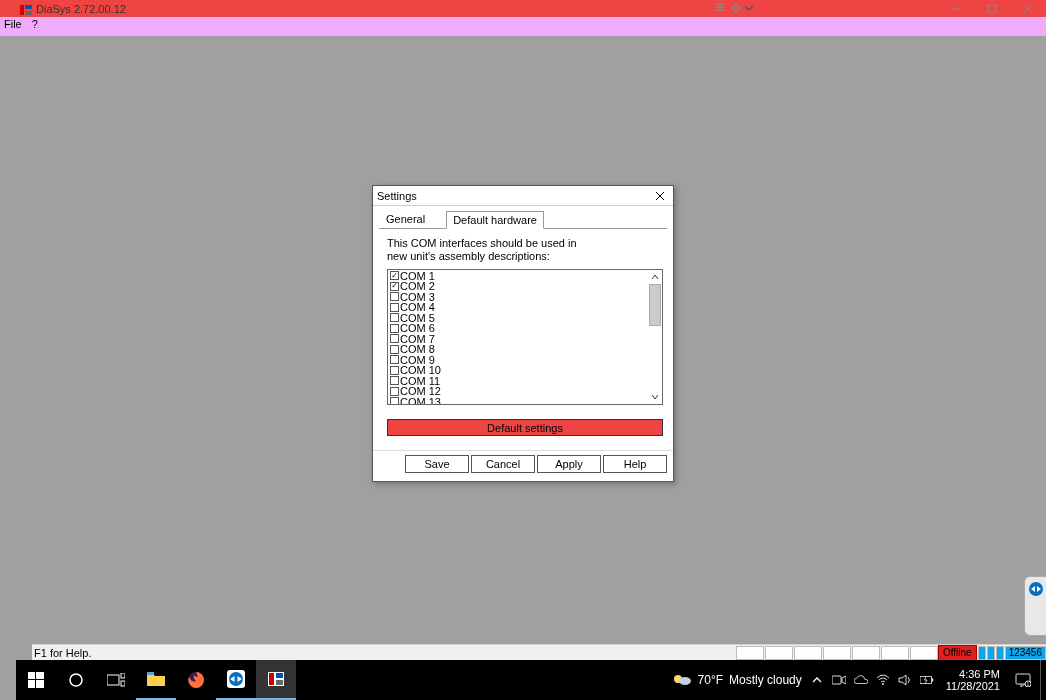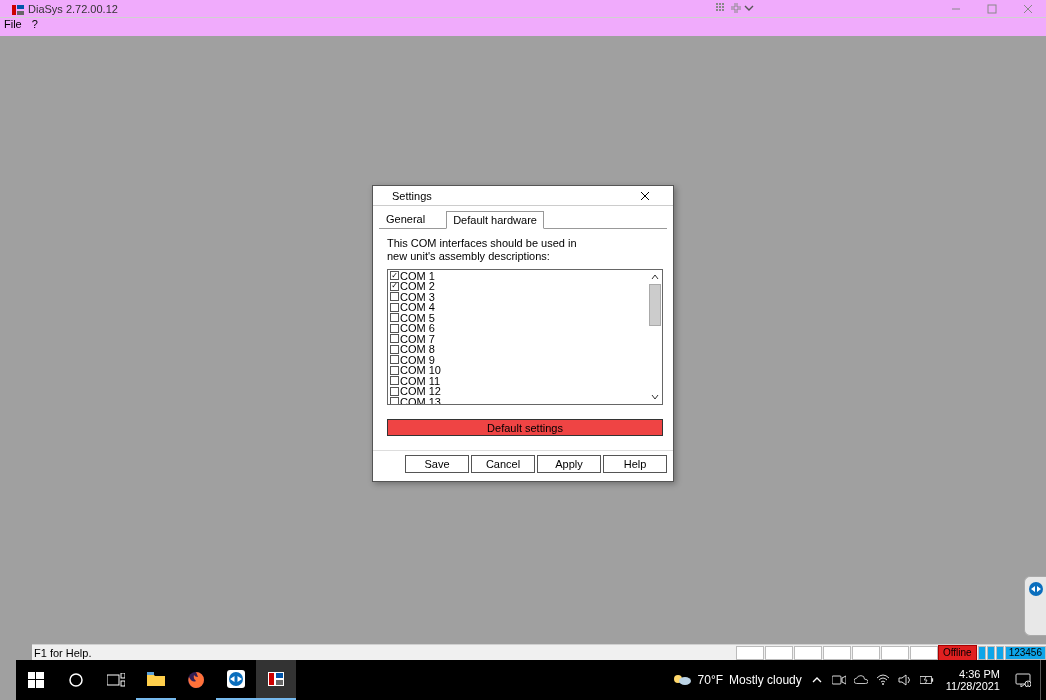--- a/index.html
+++ b/index.html
@@ -7,24 +7,24 @@
     width: 1046px; height: 700px;
     font-family: "Segoe UI", Tahoma, sans-serif;
     font-size: 12px;
     background: #a0a0a0;
     overflow: hidden;
     position: relative;
   }
   
   .titlebar {
     position: absolute; top: 0; left: 0; right: 0; height: 18px;
-    background: #f0abfc;
+    background: #ef4444;
     border-bottom: 1px solid #d0d0d0;
     display: flex; align-items: center;
-    padding-left: 12px;
+    padding-left: 20px;
   }
   .titlebar .logo { width: 12px; height: 10px; margin-right: 4px; display:inline-block;}
   .titlebar .title { font-size: 11px; color: #333; flex: 1; }
   .titlebar .winbtns { position:absolute; right:0; top:0; display:flex; height:18px;}
   .titlebar .winbtn { width: 36px; height:18px; display:flex; align-items:center; justify-content:center; color:#888;}
   .titlebar .winbtn svg { width:10px; height:10px; }
   
   .menubar {
     position:absolute; top:18px; left:0; right:0; height:18px;
     background:#f0abfc;
@@ -56,21 +56,21 @@
     position:absolute;
     left: 372px;
     top:185px;
     width: 302px;
     background:#fff;
     border:1px solid #555;
     box-shadow: 2px 2px 6px rgba(0,0,0,0.3);
   }
   .dialog-title {
     height: 20px; display:flex; align-items:center;
-    padding: 0 19px;
+    padding: 0 4px;
     font-size:11px;
     border-bottom:1px solid #ccc;
   }
   .dialog-title .t { flex:1; }
   .dialog-title .close { width:18px; height:18px; display:flex; align-items:center; justify-content:center; }
   .tabs { display:flex; padding: 4px 6px 0 6px; position:relative;gap:12px; }
   .tab { font-size:11px; padding: 2px 6px; border:1px solid transparent; border-bottom:none; margin-right:2px; color:#000;}
   .tab.active { border:1px solid #999; border-bottom:1px solid #fff; background:#fff; position:relative; top:1px;}
   .tab.inactive { color:#000; }
   .tabline { border-top:1px solid #999; margin: 0 6px 0 6px; }

